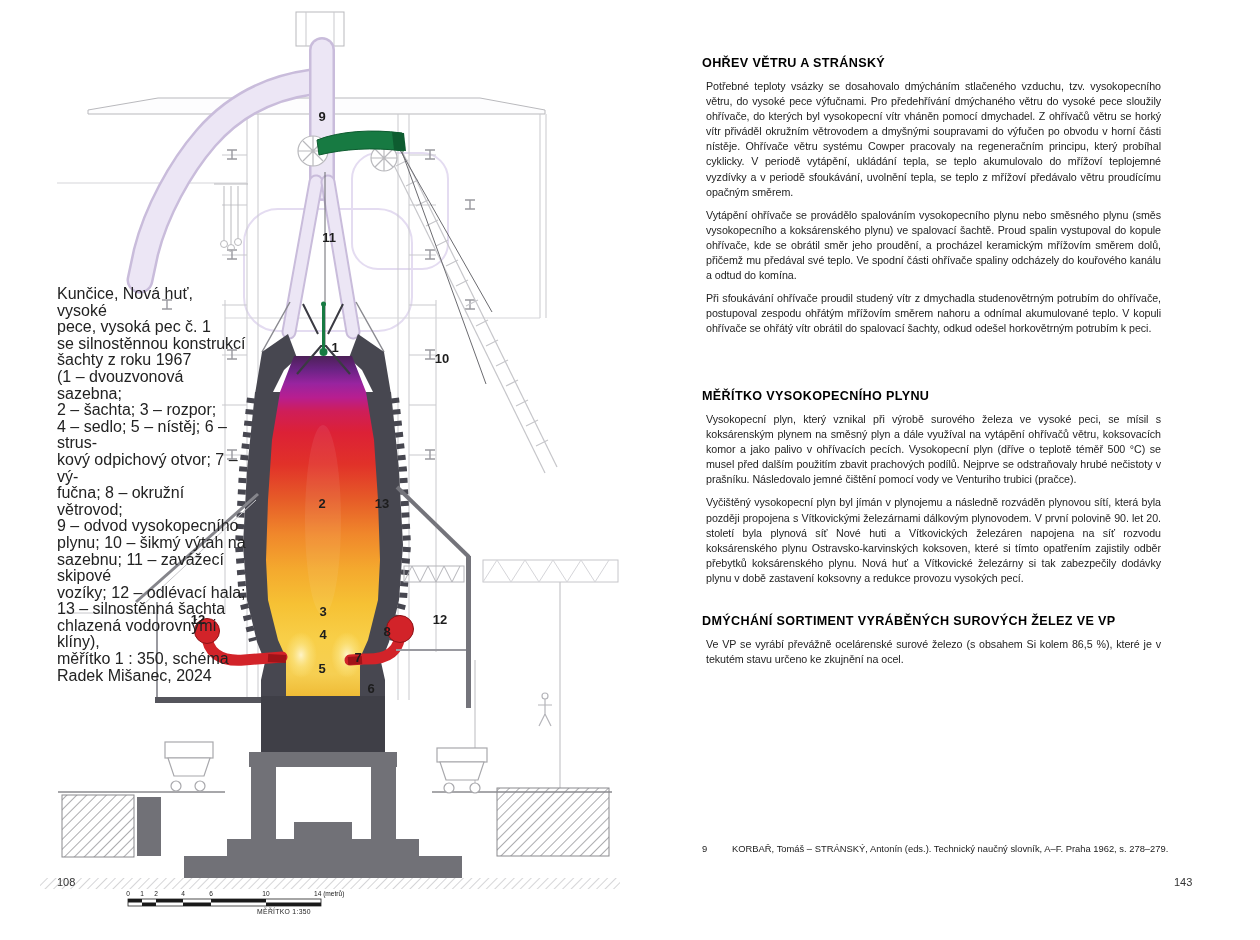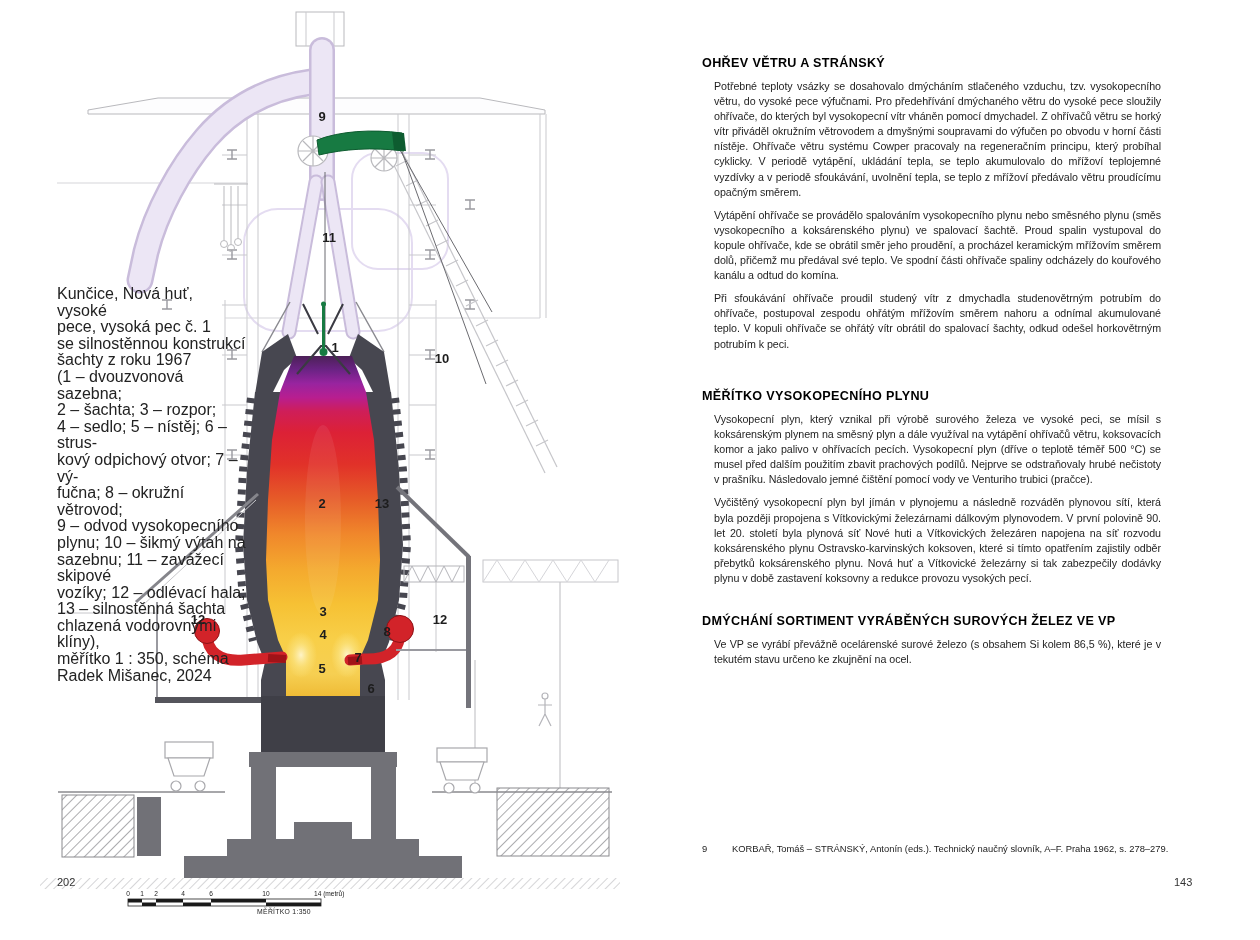--- a/index.html
+++ b/index.html
@@ -16,21 +16,21 @@
   .pagenum{font-size:11px;color:#333;}
   #pagenum-left{left:57px;top:876px;}
   #pagenum-right{left:1174px;top:876px;}
   
   .col{position:absolute;left:702px;width:459px;}
   .sec h3{
     margin:0 0 9px 0;font-size:12.6px;letter-spacing:.35px;color:#000;
     font-weight:bold;
   }
   .sec p{
-    margin:0 0 8px 12px;font-size:10.7px;line-height:15.1px;text-align:justify;
+    margin:0 0 8px 4px;font-size:10.7px;line-height:15.1px;text-align:justify;
     letter-spacing:-0.05px;color:#1e1e1e;
   }
   #footnote{
     left:702px;top:842px;width:470px;font-size:9.4px;line-height:13px;color:#222;
     display:flex;
   }
   #footnote .fn-num{width:30px;flex:none;}
   svg text{font-family:"Liberation Sans",sans-serif;}
   .dlabel{font-weight:bold;font-size:13px;fill:#1d1d1d;}
   .tick{font-size:6.6px;fill:#222;}
@@ -315,21 +315,21 @@
 kový odpichový otvor; 7 – vý-
 fučna; 8 – okružní větrovod;
 9 – odvod vysokopecního
 plynu; 10 – šikmý výtah na
 sazebnu; 11 – zavážecí skipové
 vozíky; 12 – odlévací hala;
 13 – silnostěnná šachta
 chlazená vodorovnými klíny),
 měřítko 1 : 350, schéma
 Radek Mišanec, 2024</div>
-<div class="abs pagenum" id="pagenum-left">202</div>
+<div class="abs pagenum" id="pagenum-left">108</div>
 <div class="abs pagenum" id="pagenum-right">143</div>
 
 <div class="col sec" style="top:56px">
   <h3>OHŘEV VĚTRU A STRÁNSKÝ</h3>
   <p>Potřebné teploty vsázky se dosahovalo dmýcháním stlačeného vzduchu, tzv. vysokopecního větru, do vysoké pece výfučnami. Pro předehřívání dmýchaného větru do vysoké pece sloužily ohřívače, do kterých byl vysokopecní vítr vháněn pomocí dmychadel. Z ohřívačů větru se horký vítr přiváděl okružním větrovodem a dmyšnými soupravami do výfučen po obvodu v horní části nístěje. Ohřívače větru systému Cowper pracovaly na regeneračním principu, který probíhal cyklicky. V periodě vytápění, ukládání tepla, se teplo akumulovalo do mřížoví teplojemné vyzdívky a v periodě sfoukávání, uvolnění tepla, se teplo z mřížoví předávalo větru proudícímu opačným směrem.</p>
   <p>Vytápění ohřívače se provádělo spalováním vysokopecního plynu nebo směsného plynu (směs vysokopecního a koksárenského plynu) ve spalovací šachtě. Proud spalin vystupoval do kopule ohřívače, kde se obrátil směr jeho proudění, a procházel keramickým mřížovím směrem dolů, přičemž mu předával své teplo. Ve spodní části ohřívače spaliny odcházely do kouřového kanálu a odtud do komína.</p>
   <p>Při sfoukávání ohřívače proudil studený vítr z dmychadla studenovětrným potrubím do ohřívače, postupoval zespodu ohřátým mřížovím směrem nahoru a odnímal akumulované teplo. V kopuli ohřívače se ohřátý vítr obrátil do spalovací šachty, odkud odešel horkovětrným potrubím k peci.</p>
 </div>
 
 <div class="col sec" style="top:389px">

